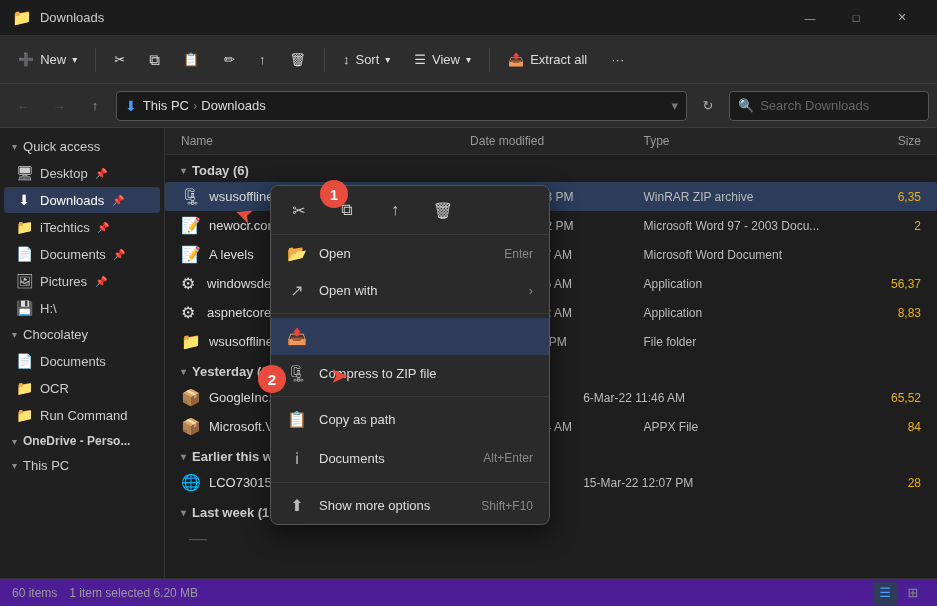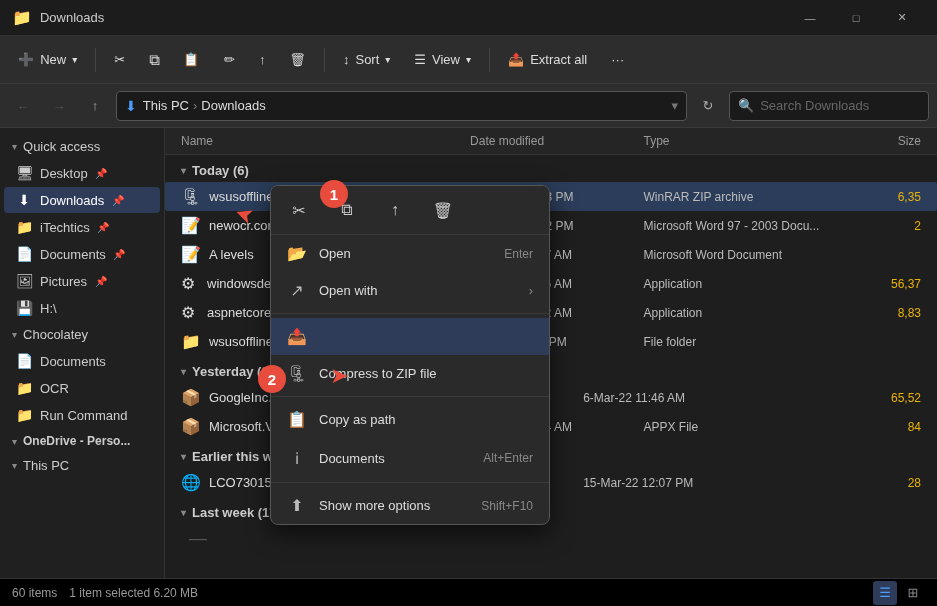--- a/index.html
+++ b/index.html
@@ -212,21 +212,21 @@
     }
     .file-icon { font-size: 16px; min-width: 18px; }
     .file-name-text { overflow: hidden; text-overflow: ellipsis; white-space: nowrap; }
     .col-modified-val { flex: 1.5; font-size: 12px; color: #bbb; }
     .col-type-val { flex: 1.8; font-size: 12px; color: #bbb; }
     .col-size-val { flex: 0.6; font-size: 12px; color: #eab308; text-align: right; }
 
     
     .status-bar {
       height: 28px;
-      background: #000000;
+      background: #4c1d95;
       border-top: 1px solid #333;
       display: flex;
       align-items: center;
       padding: 0 12px;
       font-size: 12px;
       color: #999;
       gap: 12px;
     }
     .status-bar-right {
       margin-left: auto;

